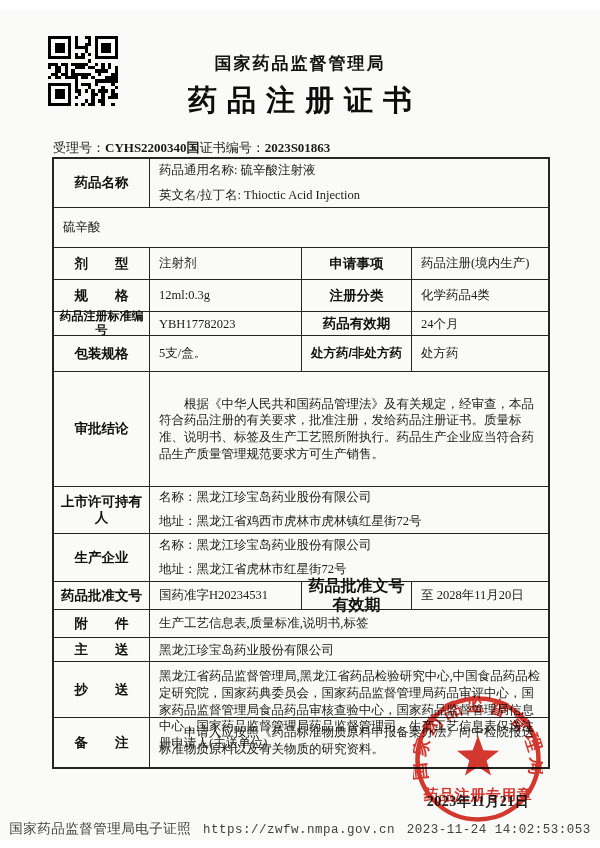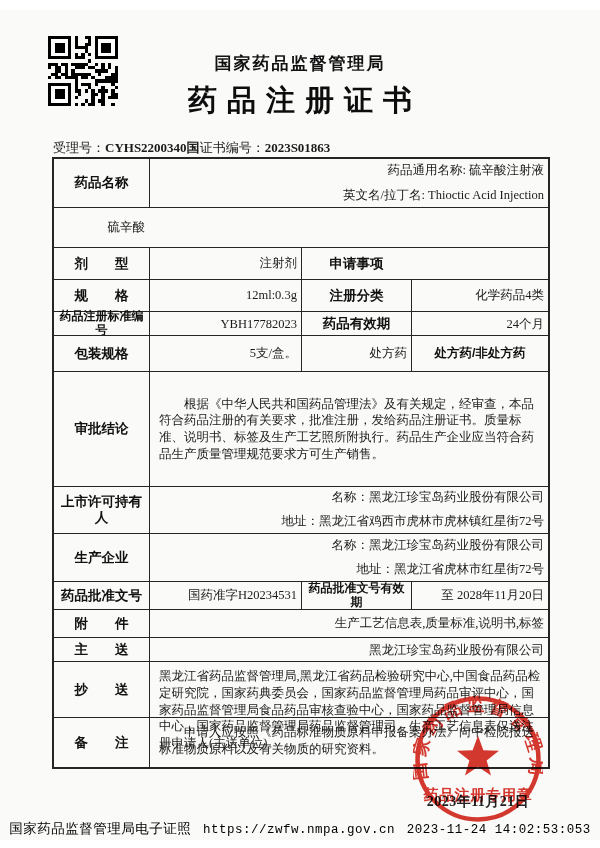--- a/index.html
+++ b/index.html
@@ -43,42 +43,42 @@
   .td { min-height:100%; }
   .td + .td { border-left:1.5px solid #252525; }
 
   .lbl {
     display:flex; align-items:center; justify-content:center; text-align:center;
     font-family:"Liberation Sans", sans-serif; font-weight:700;
     font-size:13.5px; color:#111; padding:12px 2px; line-height:1.15;
   }
   .val {
     display:flex; flex-direction:column; justify-content:center;
-    font-size:12.5px; padding:3px 4px 3px 9px; line-height:1.8;align-items:flex-end;
+    font-size:12.5px; padding:3px 4px 3px 9px; line-height:1.8;
   }
   .val.tight { line-height:1.35; }
   .para {
     display:block; font-size:12.5px; line-height:1.34;
     padding:6px 7px 6px 9px;
   }
   .para.indent { text-indent:2em; }
   .para.vcenter { display:flex; align-items:center; }
   .para.vcenter p { text-indent:2em; }
 
   .seal {
     position:absolute; left:413px; top:694px; width:130px; height:130px;
     mix-blend-mode:multiply; opacity:.92;
   }
   .seal-date {
     position:absolute; left:403px; top:793px; width:150px; text-align:center;
     font-size:14px; font-weight:700; color:#222; letter-spacing:.5px;
   }
   .footer-line {
     position:absolute; top:820px; left:0; width:100%; text-align:center;
-    color:#000000; font-size:13.5px; letter-spacing:.5px; white-space:nowrap;
+    color:#404040; font-size:13.5px; letter-spacing:.5px; white-space:nowrap;
   }
   .footer-line .mono { font-family:"Liberation Mono", monospace; font-size:12.5px; }
 </style>
 </head>
 <body>
 
 <div class="page">
   <div class="band top"></div>
   <div class="band bottom"></div>
 
@@ -242,41 +242,42 @@
     </div>
 
     <div class="tr single" style="height:40px">
       <div class="td val">硫辛酸</div>
     </div>
 
     <div class="tr pair" style="height:32px">
       <div class="td lbl">剂　　型</div>
       <div class="td val">注射剂</div>
       <div class="td lbl">申请事项</div>
+      <div class="td val">药品注册(境内生产)</div>
     </div>
 
     <div class="tr pair" style="height:32px">
       <div class="td lbl">规　　格</div>
       <div class="td val">12ml:0.3g</div>
       <div class="td lbl">注册分类</div>
       <div class="td val">化学药品4类</div>
     </div>
 
     <div class="tr pair" style="height:24px">
       <div class="td lbl" style="font-size:12px">药品注册标准编号</div>
       <div class="td val">YBH17782023</div>
       <div class="td lbl">药品有效期</div>
       <div class="td val">24个月</div>
     </div>
 
     <div class="tr pair" style="height:36px">
       <div class="td lbl">包装规格</div>
       <div class="td val">5支/盒。</div>
+      <div class="td lbl" style="font-size:12.5px">处方药/非处方药</div>
       <div class="td val">处方药</div>
-      <div class="td lbl" style="font-size:12.5px">处方药/非处方药</div>
     </div>
 
     <div class="tr single" style="height:115px">
       <div class="td lbl">审批结论</div>
       <div class="td para vcenter">
         <p>根据《中华人民共和国药品管理法》及有关规定，经审查，本品符合药品注册的有关要求，批准注册，发给药品注册证书。质量标准、说明书、标签及生产工艺照所附执行。药品生产企业应当符合药品生产质量管理规范要求方可生产销售。</p>
       </div>
     </div>
 
     <div class="tr single" style="height:47px">
@@ -291,21 +292,21 @@
       <div class="td lbl">生产企业</div>
       <div class="td val" style="line-height:1.9">
         <span>名称：黑龙江珍宝岛药业股份有限公司</span>
         <span>地址：黑龙江省虎林市红星街72号</span>
       </div>
     </div>
 
     <div class="tr pair" style="height:28px">
       <div class="td lbl">药品批准文号</div>
       <div class="td val">国药准字H20234531</div>
-      <div class="td lbl" style="font-size:12px">药品批准文号有效期</div>
+      <div class="td lbl" style="font-size:16px">药品批准文号有效期</div>
       <div class="td val">至 2028年11月20日</div>
     </div>
 
     <div class="tr single" style="height:28px">
       <div class="td lbl">附　　件</div>
       <div class="td val tight">生产工艺信息表,质量标准,说明书,标签</div>
     </div>
 
     <div class="tr single" style="height:24px">
       <div class="td lbl">主　　送</div>

